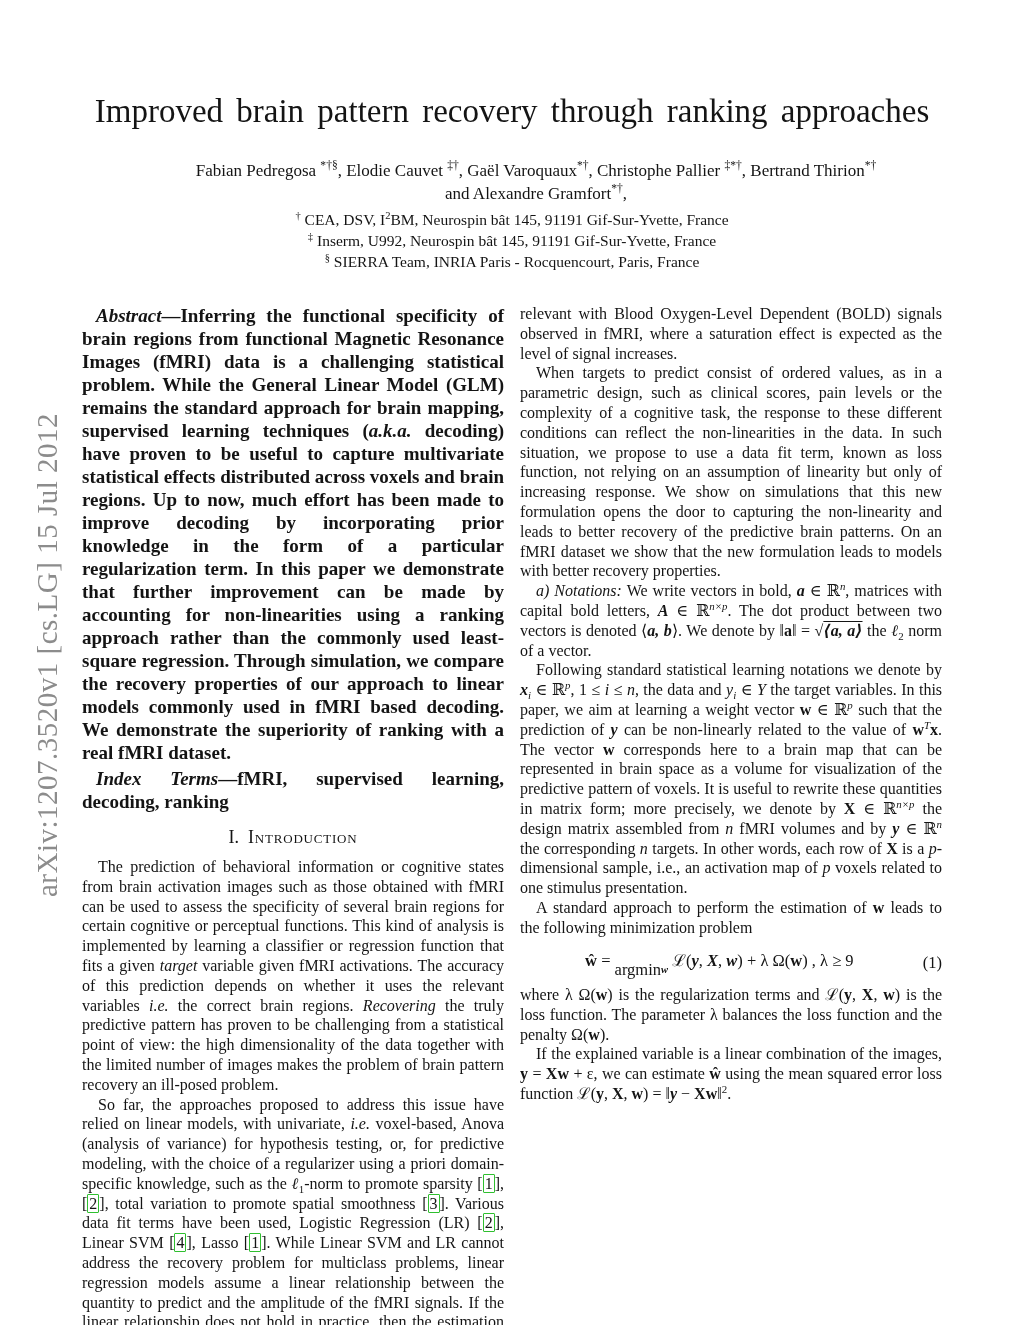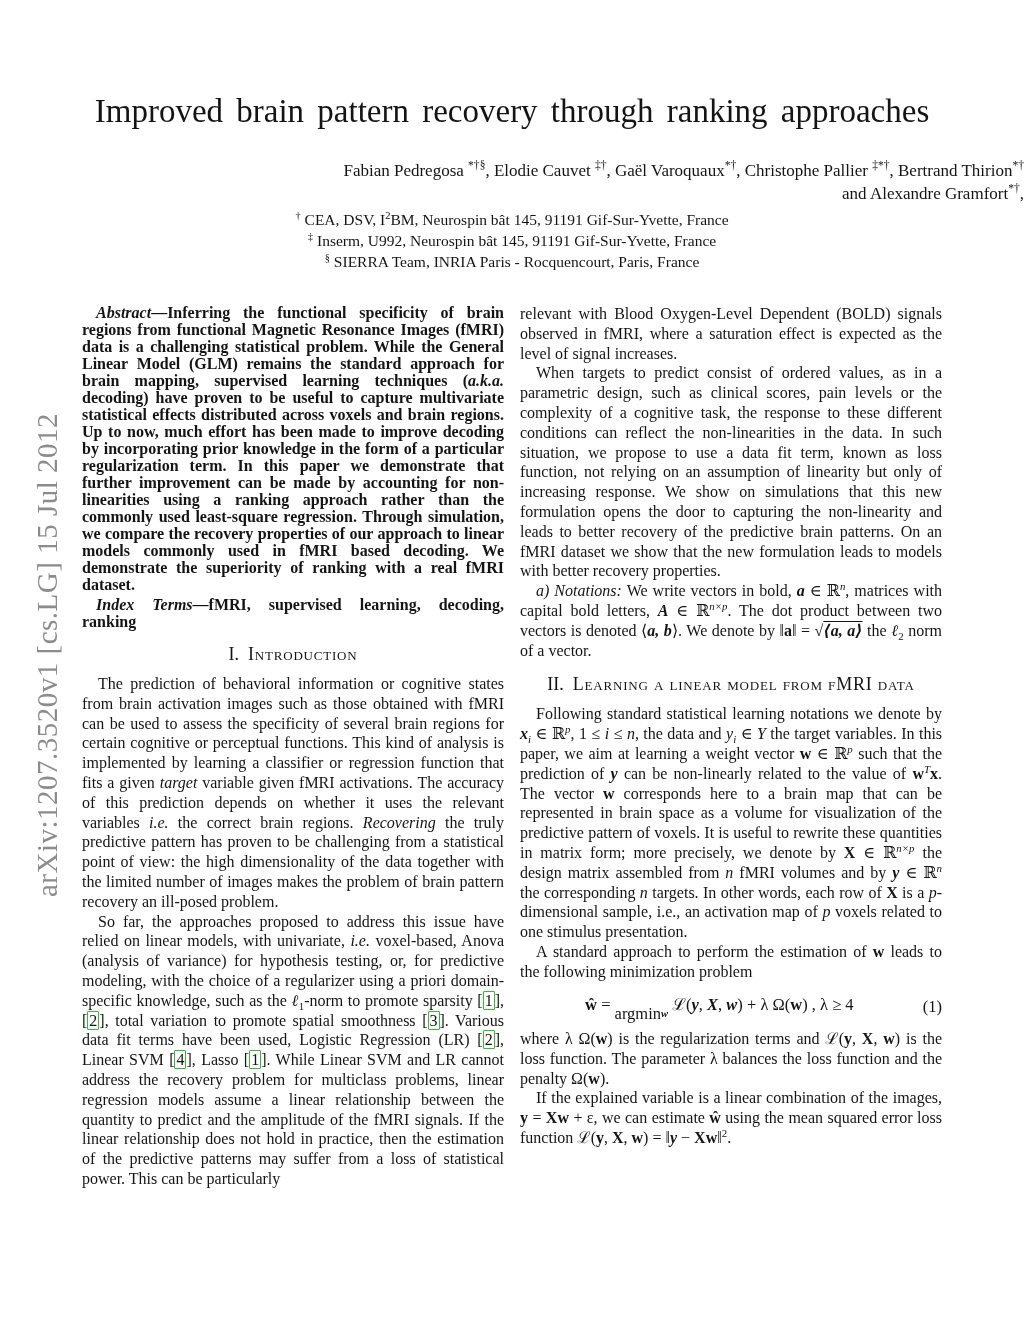--- a/index.html
+++ b/index.html
@@ -2,26 +2,26 @@
 <html style="--cite-green: #2fbf2f; --stamp-gray: #8c8c8c;"><head>
 <meta charset="utf-8">
 <style>
   html,body{margin:0;padding:0;background:#ffffff;}
   .page{position:relative;width:1024px;height:1325px;background:#fff;overflow:hidden;
         font-family:"Liberation Serif","DejaVu Serif",serif;color:#141414;}
   .arxiv-stamp{position:absolute;top:655px;left:47px;transform:translate(-50%,-50%) rotate(-90deg);
         white-space:nowrap;font-size:29px;color:var(--stamp-gray,#8c8c8c);letter-spacing:.5px;}
   .title{margin:88px auto 0;width:860px;text-align:center;font-size:33px;font-weight:normal;
         line-height:47px;word-spacing:5px;}
-  .authors{text-align:right;font-size:17px;line-height:23px;margin-top:24px;padding-left:48px;}
+  .authors{text-align:center;font-size:17px;line-height:23px;margin-top:24px;padding-left:48px;}
   .affiliations{margin-top:4px;}
   .affiliation{text-align:center;font-size:15.5px;line-height:21px;}
   .columns{display:flex;gap:16px;margin:32px 82px 0;}
   .col{flex:1;min-width:0;}
-  .abstract{font-weight:bold;font-size:16px;line-height:17px;text-align:justify;
+  .abstract{font-weight:bold;font-size:19px;line-height:23px;text-align:justify;
         text-indent:14px;margin:0;}
   .index-terms{margin-top:3px;}
   .sec-heading{text-align:center;margin:14px 0 9px;font-size:18px;}
   .sec-num{margin-right:9px;}
   .sec-label{font-variant:small-caps;letter-spacing:.8px;}
   .body-par{margin:0;text-align:justify;font-size:16px;line-height:19.8px;}
   .indent{text-indent:16px;}
   .noindent{text-indent:0;}
   .seg-i{font-style:italic;}
   .seg-b{font-weight:bold;}
@@ -71,32 +71,29 @@
 
       <p class="body-par indent"><span>The prediction of behavioral information or cognitive states from brain activation images such as those obtained with fMRI can be used to assess the specificity of several brain regions for certain cognitive or perceptual functions. This kind of analysis is implemented by learning a classifier or regression function that fits a given </span><span class="seg-i">target</span><span> variable given fMRI activations. The accuracy of this prediction depends on whether it uses the relevant variables </span><span class="seg-i">i.e.</span><span> the correct brain regions. </span><span class="seg-i">Recovering</span><span> the truly predictive pattern has proven to be challenging from a statistical point of view: the high dimensionality of the data together with the limited number of images makes the problem of brain pattern recovery an ill-posed problem.</span></p>
       <p class="body-par indent"><span>So far, the approaches proposed to address this issue have relied on linear models, with univariate, </span><span class="seg-i">i.e.</span><span> voxel-based, Anova (analysis of variance) for hypothesis testing, or, for predictive modeling, with the choice of a regularizer using a priori domain-specific knowledge, such as the </span><span class="seg-i">ℓ</span><span class="seg-sub">1</span><span>-norm to promote sparsity [</span><span class="seg-cite">1</span><span>], [</span><span class="seg-cite">2</span><span>], total variation to promote spatial smoothness [</span><span class="seg-cite">3</span><span>]. Various data fit terms have been used, Logistic Regression (LR) [</span><span class="seg-cite">2</span><span>], Linear SVM [</span><span class="seg-cite">4</span><span>], Lasso [</span><span class="seg-cite">1</span><span>]. While Linear SVM and LR cannot address the recovery problem for multiclass problems, linear regression models assume a linear relationship between the quantity to predict and the amplitude of the fMRI signals. If the linear relationship does not hold in practice, then the estimation of the predictive patterns may suffer from a loss of statistical power. This can be particularly</span></p>
     </div>
 
     <div class="col">
       <p class="body-par noindent"><span>relevant with Blood Oxygen-Level Dependent (BOLD) signals observed in fMRI, where a saturation effect is expected as the level of signal increases.</span></p>
       <p class="body-par indent"><span>When targets to predict consist of ordered values, as in a parametric design, such as clinical scores, pain levels or the complexity of a cognitive task, the response to these different conditions can reflect the non-linearities in the data. In such situation, we propose to use a data fit term, known as loss function, not relying on an assumption of linearity but only of increasing response. We show on simulations that this new formulation opens the door to capturing the non-linearity and leads to better recovery of the predictive brain patterns. On an fMRI dataset we show that the new formulation leads to models with better recovery properties.</span></p>
       <p class="body-par indent"><span class="seg-i">a) Notations:</span><span> We write vectors in bold, </span><span class="seg-bi">a</span><span> ∈ ℝ</span><span class="seg-supi">n</span><span>, matrices with capital bold letters, </span><span class="seg-bi">A</span><span> ∈ ℝ</span><span class="seg-supi">n×p</span><span>. The dot product between two vectors is denoted ⟨</span><span class="seg-bi">a, b</span><span>⟩. We denote by ‖</span><span class="seg-b">a</span><span>‖ = √</span><span class="seg-ovlbi">⟨a, a⟩</span><span> the </span><span class="seg-i">ℓ</span><span class="seg-sub">2</span><span> norm of a vector.</span></p>
 
-      <div class="sec-heading">
-        <span class="sec-num">II.</span><span class="sec-label">Learning a linear model from fMRI data</span>
-      </div>
 
       <p class="body-par indent"><span>Following standard statistical learning notations we denote by </span><span class="seg-bi">x</span><span class="seg-subi">i</span><span> ∈ ℝ</span><span class="seg-supi">p</span><span>, 1 ≤ </span><span class="seg-i">i</span><span> ≤ </span><span class="seg-i">n</span><span>, the data and </span><span class="seg-i">y</span><span class="seg-subi">i</span><span> ∈ </span><span class="seg-i">Y</span><span> the target variables. In this paper, we aim at learning a weight vector </span><span class="seg-b">w</span><span> ∈ ℝ</span><span class="seg-supi">p</span><span> such that the prediction of </span><span class="seg-bi">y</span><span> can be non-linearly related to the value of </span><span class="seg-b">w</span><span class="seg-supi">T</span><span class="seg-b">x</span><span>. The vector </span><span class="seg-b">w</span><span> corresponds here to a brain map that can be represented in brain space as a volume for visualization of the predictive pattern of voxels. It is useful to rewrite these quantities in matrix form; more precisely, we denote by </span><span class="seg-b">X</span><span> ∈ ℝ</span><span class="seg-supi">n×p</span><span> the design matrix assembled from </span><span class="seg-i">n</span><span> fMRI volumes and by </span><span class="seg-bi">y</span><span> ∈ ℝ</span><span class="seg-supi">n</span><span> the corresponding </span><span class="seg-i">n</span><span> targets. In other words, each row of </span><span class="seg-b">X</span><span> is a </span><span class="seg-i">p</span><span>-dimensional sample, i.e., an activation map of </span><span class="seg-i">p</span><span> voxels related to one stimulus presentation.</span></p>
       <p class="body-par indent"><span>A standard approach to perform the estimation of </span><span class="seg-b">w</span><span> leads to the following minimization problem</span></p>
 
       <div class="equation">
         <span class="eq-body"><span class="seg-b">ŵ</span><span> = </span><span class="seg-stack">
               <span>argmin</span>
               <span class="seg-stack-under">w</span>
-            </span><span> ℒ(</span><span class="seg-bi">y</span><span>, </span><span class="seg-bi">X</span><span>, </span><span class="seg-bi">w</span><span>) + λ Ω(</span><span class="seg-b">w</span><span>) ,   λ ≥ 4</span></span>
+            </span><span> ℒ(</span><span class="seg-bi">y</span><span>, </span><span class="seg-bi">X</span><span>, </span><span class="seg-bi">w</span><span>) + λ Ω(</span><span class="seg-b">w</span><span>) ,   λ ≥ 9</span></span>
         <span class="eq-number">(1)</span>
       </div>
 
       <p class="body-par noindent"><span>where λ Ω(</span><span class="seg-b">w</span><span>) is the regularization terms and ℒ(</span><span class="seg-b">y</span><span>, </span><span class="seg-b">X</span><span>, </span><span class="seg-b">w</span><span>) is the loss function. The parameter λ balances the loss function and the penalty Ω(</span><span class="seg-b">w</span><span>).</span></p>
       <p class="body-par indent"><span>If the explained variable is a linear combination of the images, </span><span class="seg-b">y</span><span> = </span><span class="seg-b">Xw</span><span> + ε, we can estimate </span><span class="seg-b">ŵ</span><span> using the mean squared error loss function ℒ(</span><span class="seg-b">y</span><span>, </span><span class="seg-b">X</span><span>, </span><span class="seg-b">w</span><span>) = ‖</span><span class="seg-bi">y</span><span> − </span><span class="seg-b">Xw</span><span>‖</span><span class="seg-sup">2</span><span>.</span></p>
     </div>
 
   </div>
 </div>
 

